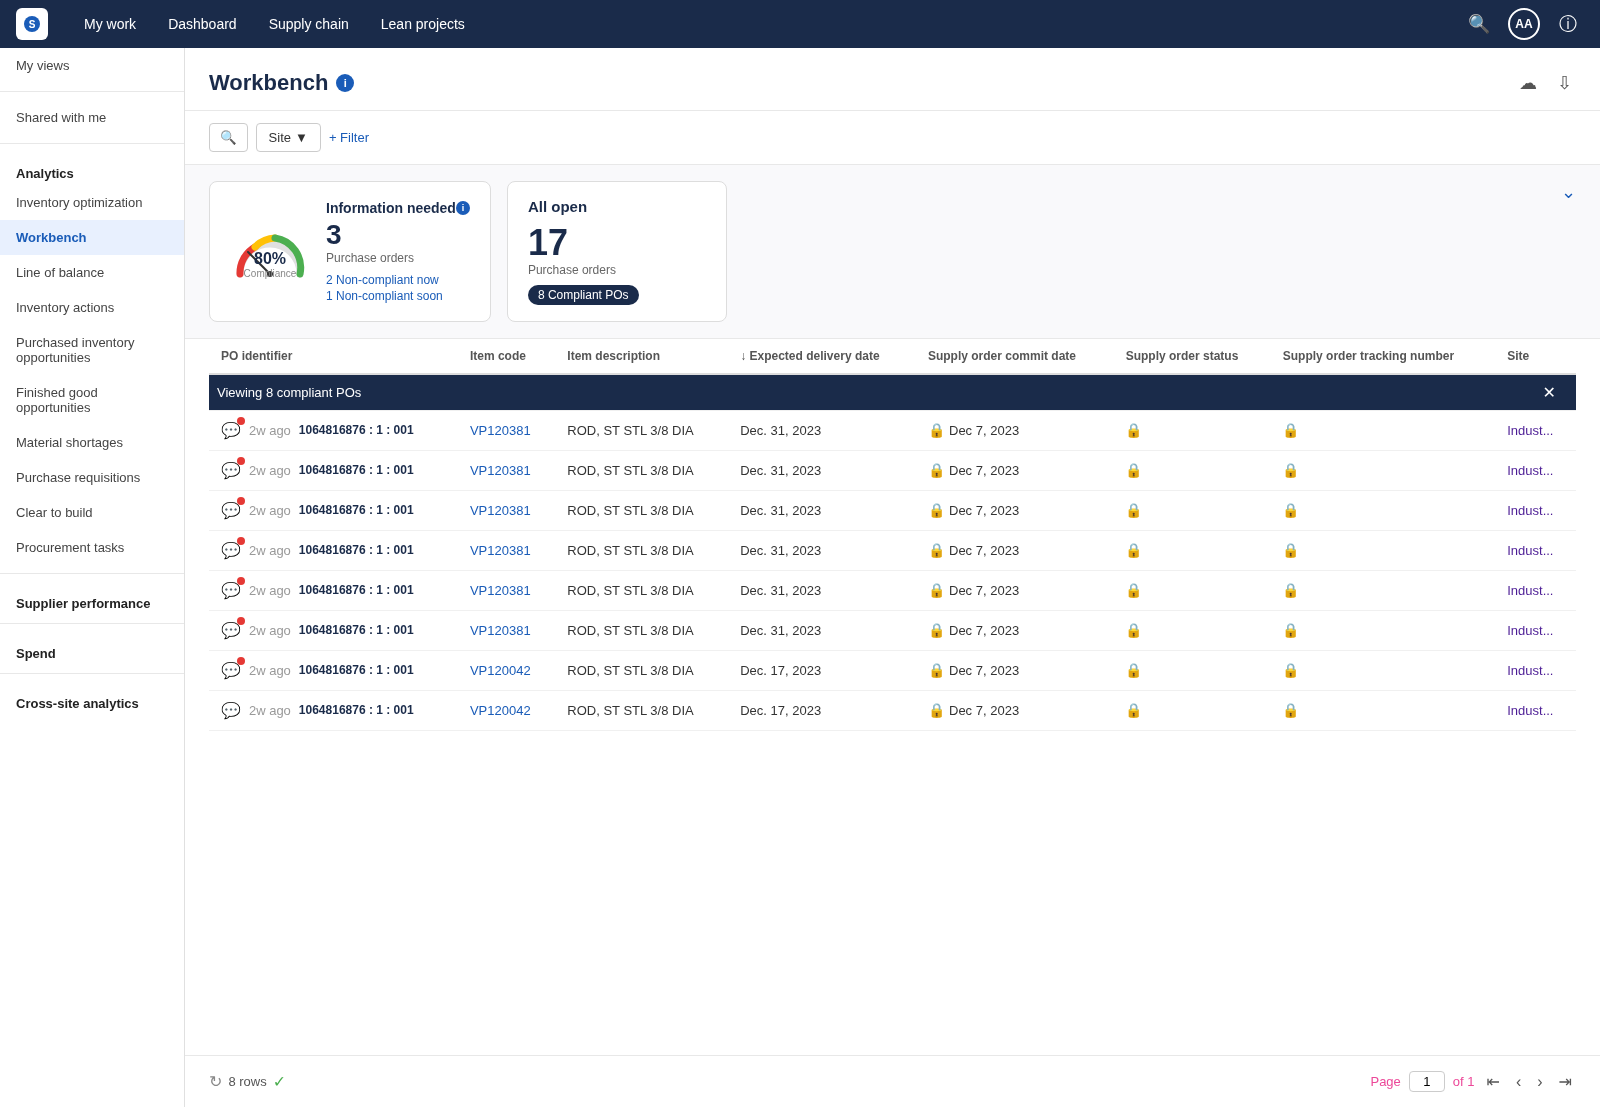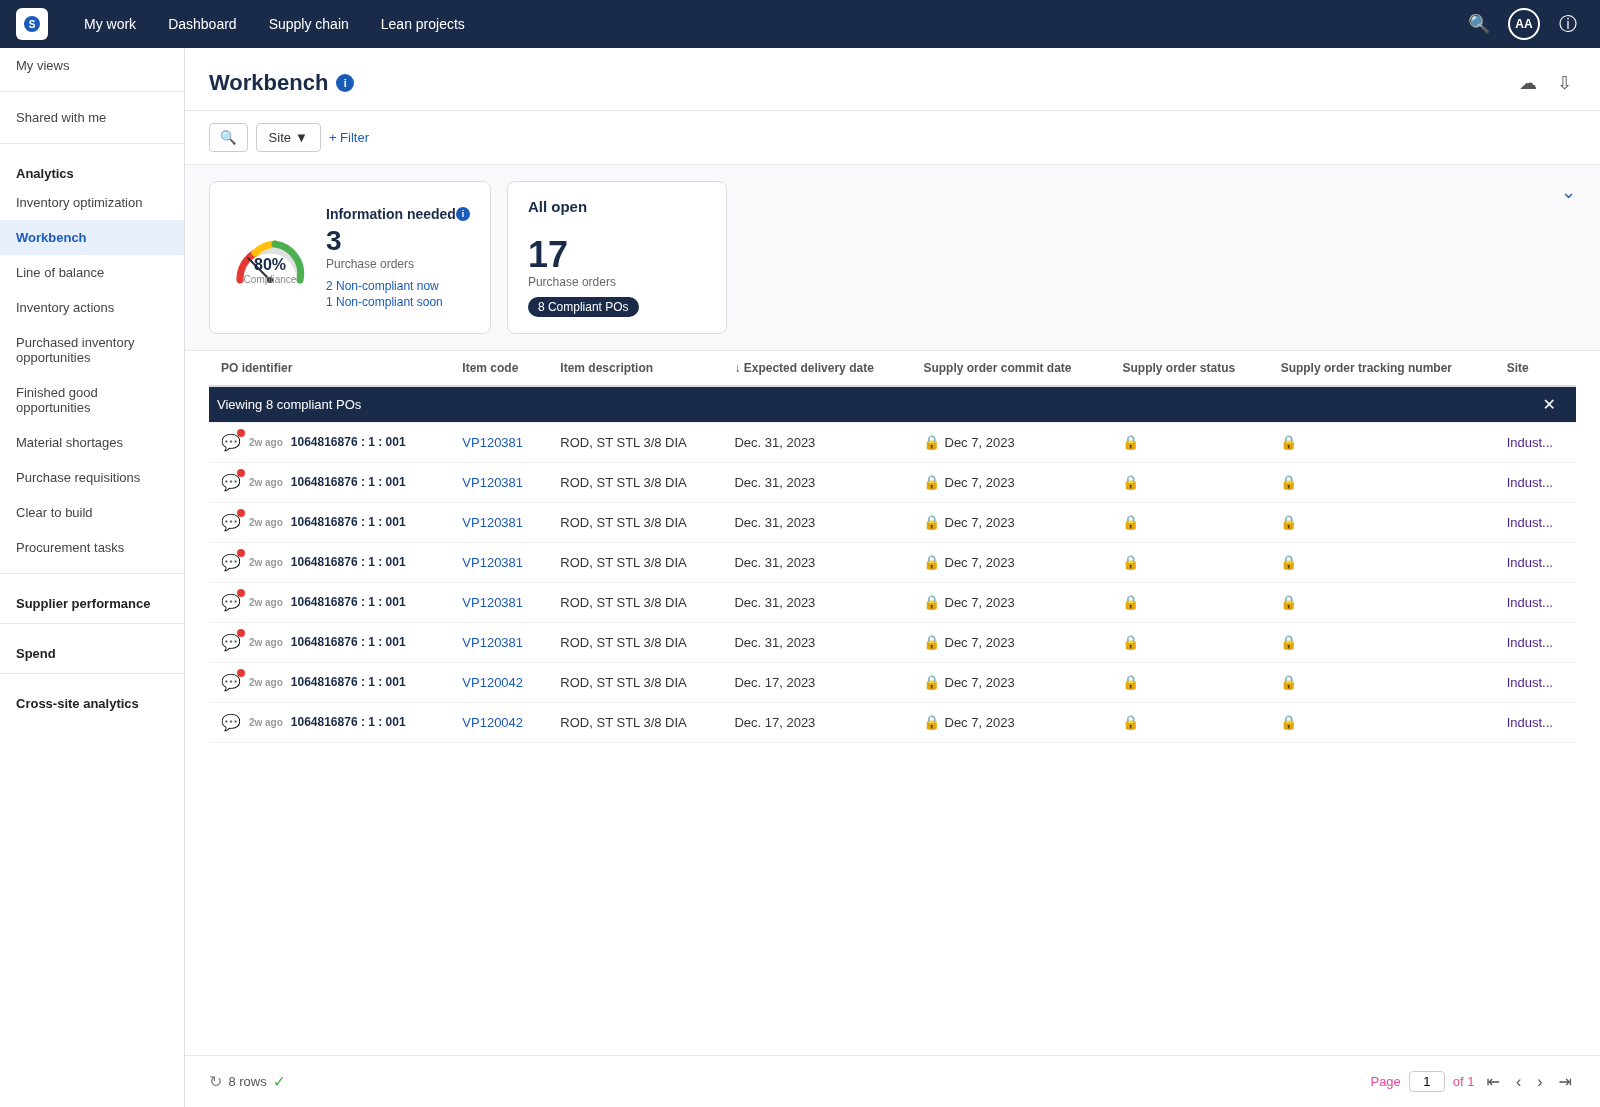--- a/index.html
+++ b/index.html
@@ -45,40 +45,40 @@
     .summary-card { background: white; border: 1px solid #ddd; border-radius: 8px; padding: 16px 20px; display: flex; align-items: center; gap: 16px; flex: 0 0 auto; }
     .gauge-container { position: relative; width: 80px; height: 55px; }
     .gauge-svg { width: 80px; height: 55px; }
     .card-info { }
     .card-title { font-size: 14px; font-weight: 600; color: #1a2b4a; margin-bottom: 4px; display: flex; align-items: center; }
     .card-count { font-size: 28px; font-weight: 700; color: #1a2b4a; line-height: 1.1; }
     .card-subtitle { font-size: 12px; color: #666; }
     .card-alerts { margin-top: 8px; display: flex; flex-direction: column; gap: 2px; }
     .card-alert { font-size: 12px; color: #1a5cb8; cursor: pointer; }
     .all-open-card { background: white; border: 1px solid #ddd; border-radius: 8px; padding: 16px 20px; flex: 0 0 auto; min-width: 220px; }
-    .all-open-header { font-size: 15px; font-weight: 600; color: #1a2b4a; margin-bottom: 20px; }
+    .all-open-header { font-size: 15px; font-weight: 600; color: #1a2b4a; margin-bottom: 8px; }
     .all-open-count { font-size: 36px; font-weight: 700; color: #1a2b4a; line-height: 1.1; }
     .all-open-sub { font-size: 12px; color: #666; margin-bottom: 8px; }
     .compliant-badge { background: #1a2b4a; color: white; border-radius: 12px; padding: 3px 10px; font-size: 12px; font-weight: 500; display: inline-block; }
     .expand-btn { margin-left: auto; background: none; border: none; cursor: pointer; color: #1a5cb8; font-size: 18px; align-self: flex-start; }
 
     
     .table-container { flex: 1; overflow: auto; padding: 0 24px 0; }
     table { width: 100%; border-collapse: collapse; font-size: 13px; }
     thead tr { border-bottom: 2px solid #ddd; }
     th { padding: 10px 12px; text-align: left; color: #555; font-weight: 600; font-size: 12px; white-space: nowrap; position: sticky; top: 0; background: white; z-index: 1; }
     td { padding: 10px 12px; border-bottom: 1px solid #f0f0f0; vertical-align: middle; }
 
     .viewing-banner { background: #1a2b4a; color: white; text-align: center; padding: 8px; font-size: 13px; font-weight: 500; display: flex; align-items: center; justify-content: center; }
     .viewing-banner .close-x { margin-left: auto; cursor: pointer; background: none; border: none; color: white; font-size: 16px; padding: 0 12px; }
 
     .po-cell { display: flex; align-items: center; gap: 8px; }
     .msg-icon { font-size: 16px; color: #888; position: relative; }
     .msg-badge { position: absolute; top: -4px; right: -4px; width: 8px; height: 8px; background: #e53935; border-radius: 50%; }
-    .time-ago { font-size: 10px; color: #999; white-space: nowrap; font-weight: bold; }
+    .time-ago { font-size: 13px; color: #999; white-space: nowrap; }
     .po-id { font-weight: 700; color: #1a2b4a; font-size: 12px; white-space: nowrap; }
     .item-link { color: #1a5cb8; text-decoration: none; cursor: pointer; }
     .lock-icon { color: #1a5cb8; font-size: 14px; }
     .site-text { color: #4c1d95; }
 
     
     .table-footer { padding: 12px 24px; display: flex; align-items: center; gap: 12px; border-top: 1px solid #e8e8e8; flex-shrink: 0; font-size: 13px; color: #555; }
     .rows-count { display: flex; align-items: center; gap: 6px; }
     .check-icon { color: #4caf50; font-size: 16px; }
     .refresh-icon { color: #888; font-size: 16px; cursor: pointer; }

